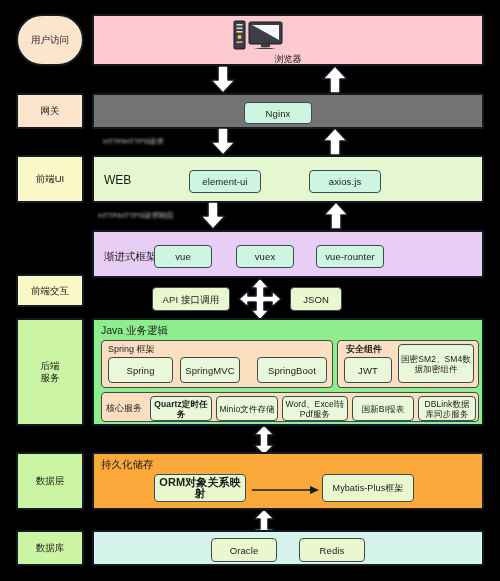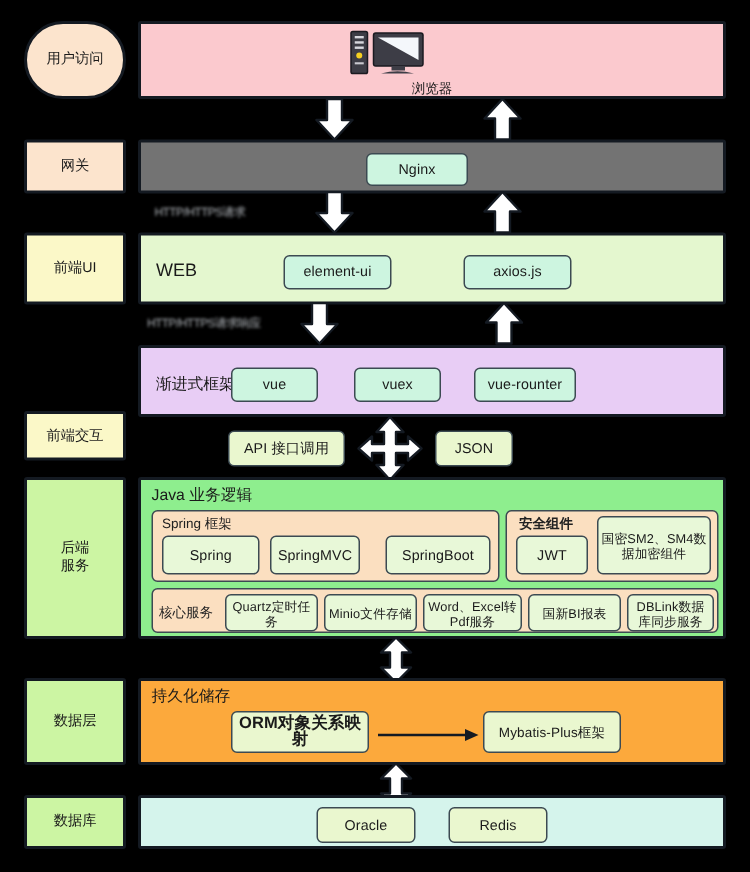--- a/index.html
+++ b/index.html
@@ -265,21 +265,21 @@
       <div class="chip" style="left:6px; top:16px; width:48px; height:26px;">
         <span>JWT</span>
       </div>
       <div class="chip" style="left:60px; top:3px; width:76px; height:39px; font-size:8.5px; line-height:10px;">
         <span>国密SM2、SM4数据加密组件</span>
       </div>
     </div>
 
     <div class="panel" style="left:7px; top:72px; width:378px; height:30px;">
       <div class="panel-title" style="left:4px; top:10px;">核心服务</div>
-      <div class="chip" style="left:48px; top:3px; width:62px; height:25px; font-size:8.5px; line-height:10px;">
+      <div class="chip" style="left:48px; top:3px; width:62px; height:25px; font-size:8.5px; line-height:10px;font-weight:bold;">
         <span>Quartz定时任务</span>
       </div>
       <div class="chip" style="left:114px; top:3px; width:62px; height:25px; font-size:8.5px; line-height:10px;">
         <span>Minio文件存储</span>
       </div>
       <div class="chip" style="left:180px; top:3px; width:66px; height:25px; font-size:8.5px; line-height:10px;">
         <span>Word、Excel转Pdf服务</span>
       </div>
       <div class="chip" style="left:250px; top:3px; width:62px; height:25px; font-size:8.5px; line-height:10px;">
         <span>国新BI报表</span>

